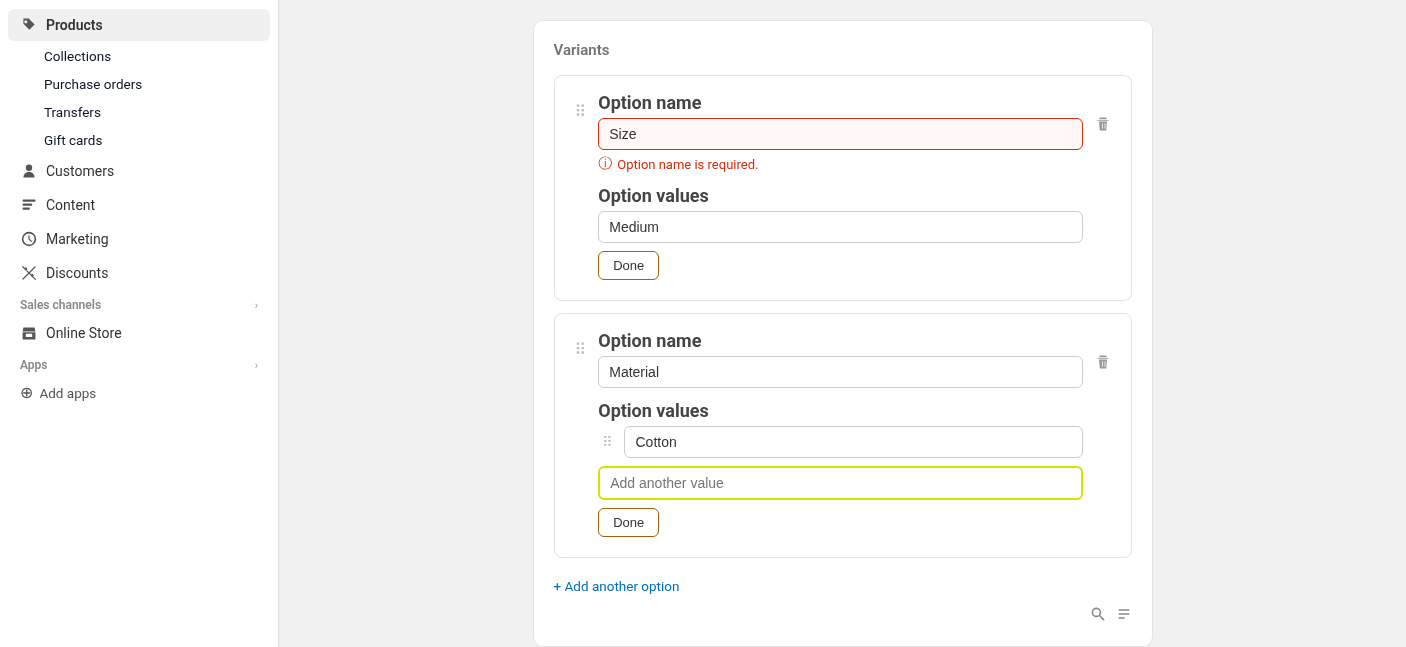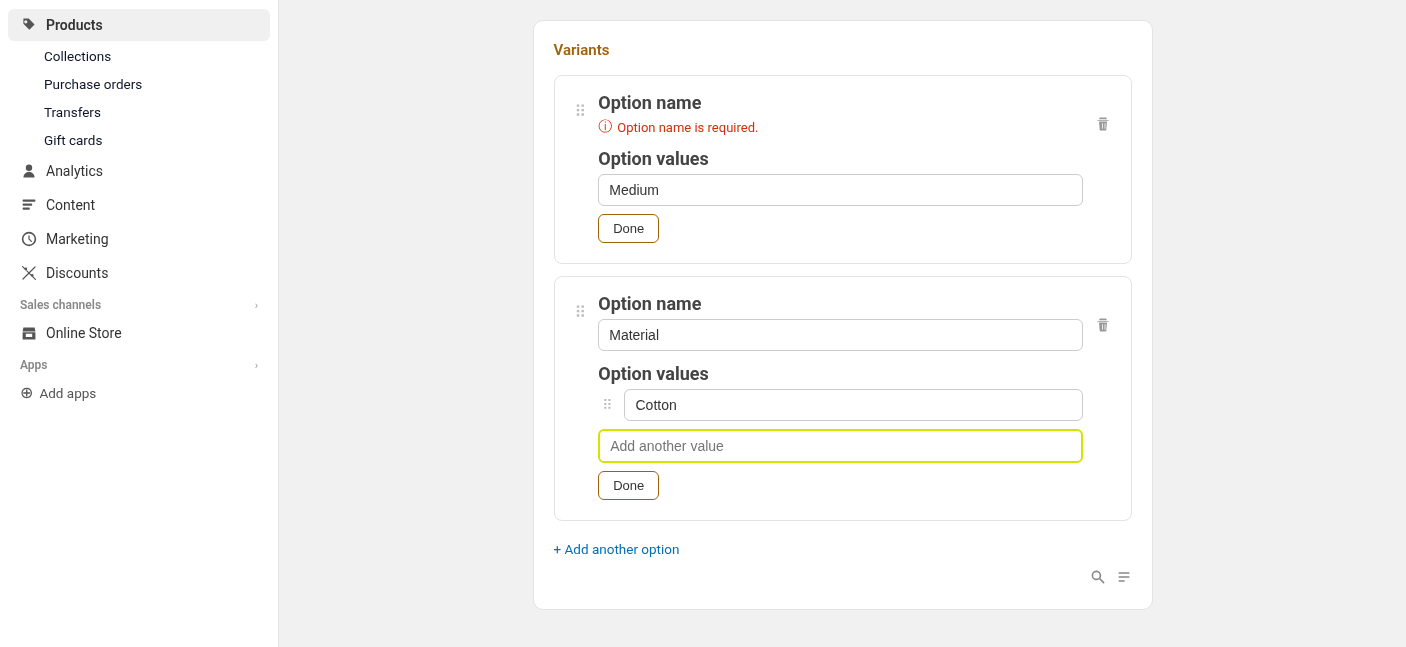--- a/index.html
+++ b/index.html
@@ -77,21 +77,21 @@
       border-radius: 10px;
       border: 1px solid #e3e3e3;
       max-width: 620px;
       width: 100%;
       margin: 0 auto;
       padding: 20px;
     }
     .card-title {
       font-size: 15px;
       font-weight: 600;
-      color: #a16207;
+      color: #737373;
       margin-bottom: 16px;
     }
 
     
     .option-block {
       border: 1px solid #e3e3e3;
       border-radius: 8px;
       padding: 16px;
       margin-bottom: 12px;
       background: #fff;
@@ -220,21 +220,21 @@
   <div class="sidebar-sub-item">
     <span>Gift cards</span>
   </div>
 
   <div class="sidebar-item">
     <span class="icon">
       <svg width="16" height="16" viewBox="0 0 20 20" fill="currentColor">
           <path d="M10 10a4 4 0 100-8 4 4 0 000 8zm-7 8a7 7 0 1114 0H3z"></path>
         </svg>
     </span>
-    <span>Analytics</span>
+    <span>Customers</span>
   </div>
 
   <div class="sidebar-item">
     <span class="icon">
       <svg width="16" height="16" viewBox="0 0 20 20" fill="currentColor">
           <rect x="2" y="3" width="16" height="3" rx="1"></rect>
           <rect x="2" y="8" width="12" height="3" rx="1"></rect>
           <rect x="2" y="13" width="9" height="3" rx="1"></rect>
         </svg>
     </span>
@@ -288,20 +288,21 @@
 <main class="main">
   <div class="card">
     <div class="card-title">Variants</div>
 
     
     <div class="option-block">
       <div class="option-header">
         <span class="drag-handle">⠿</span>
         <div class="option-fields">
           <div class="option-label">Option name</div>
+          <input class="option-input error" type="text" value="Size" style="">
           <div class="error-msg">
             <span class="error-icon">ⓘ</span>
             <span>Option name is required.</span>
           </div>
 
           <div class="option-values-section">
             <div class="option-label">Option values</div>
             <input class="option-input" type="text" value="Medium" style="">
           </div>
           <button class="done-btn">Done</button>

